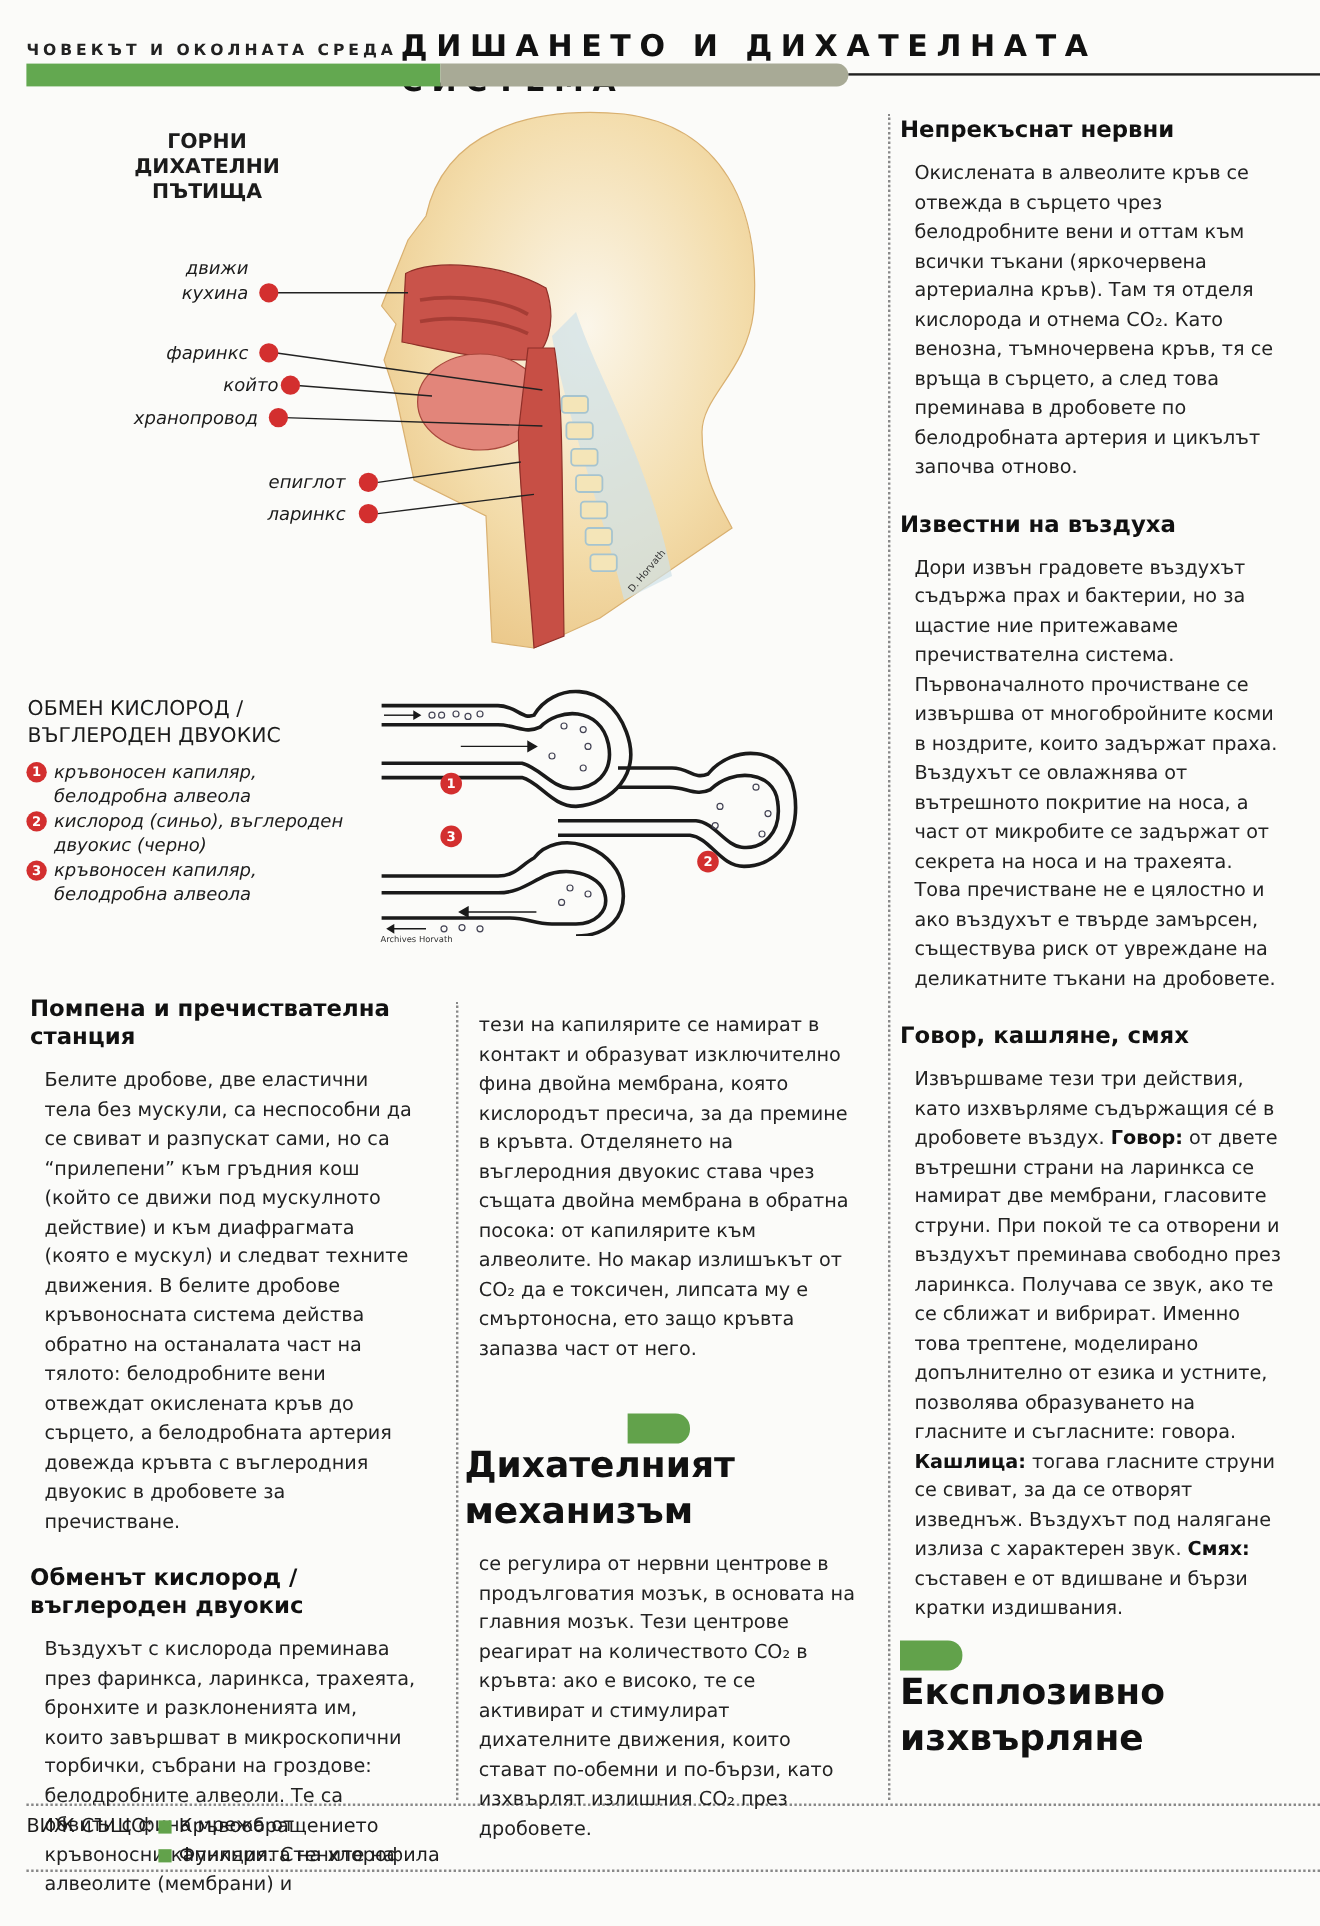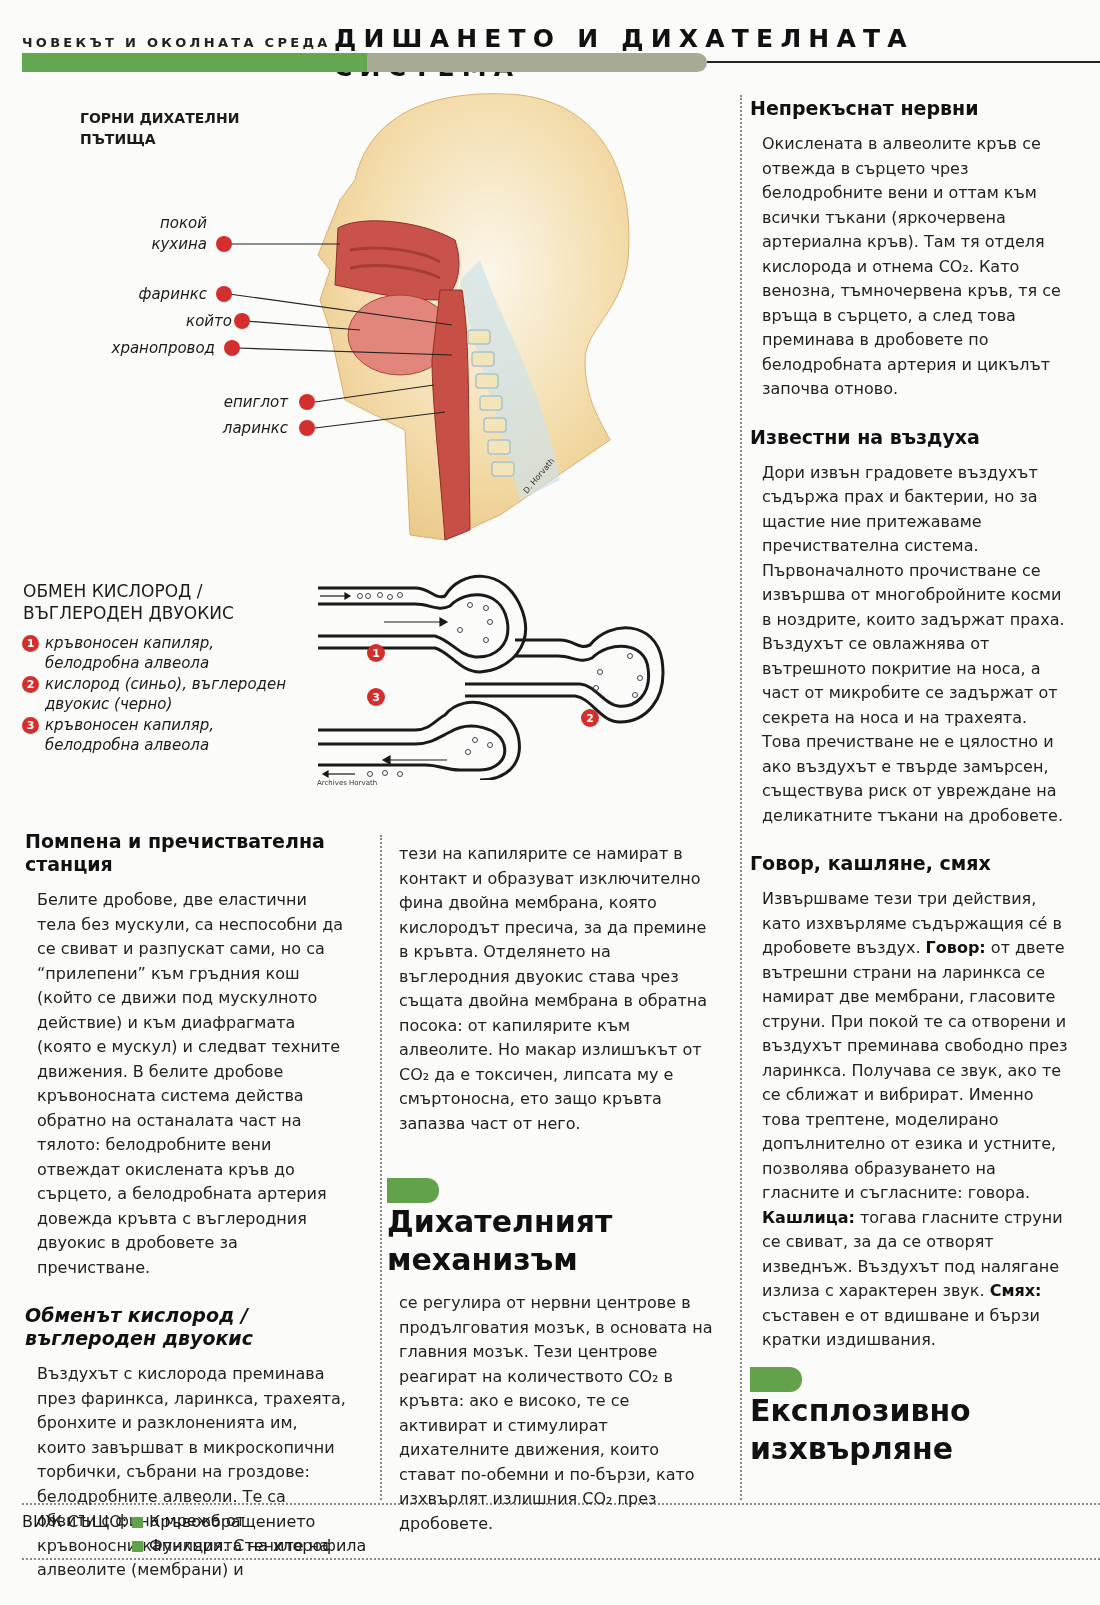--- a/index.html
+++ b/index.html
@@ -11,21 +11,21 @@
   }
   
   .header { position: absolute; left: 22px; top: 20px; width: 1078px; height: 52px; }
   .kicker { position: absolute; left: 0; top: 15px; font-size: 13px; font-weight: bold; letter-spacing: 3.3px; color: #222; }
   .title { position: absolute; left: 312px; top: 4px; font-size: 25px; font-weight: bold; letter-spacing: 7.2px; color: #111; }
   .bar-green { position: absolute; left: 0; top: 33px; width: 345px; height: 19px; background: #63a850; }
   .bar-gray { position: absolute; left: 345px; top: 33px; width: 340px; height: 19px; background: #a8aa96; border-radius: 0 10px 10px 0; }
   .bar-line { position: absolute; left: 685px; top: 41px; width: 393px; height: 2px; background: #222; }
 
   
-  .upper-title { position: absolute; left: 80px; top: 108px; width: 185px; text-align: left; font-weight: bold; font-size: 14px; line-height: 21px; }
+  .upper-title { position: absolute; left: 80px; top: 108px; width: 185px; text-align: center; font-weight: bold; font-size: 17px; line-height: 21px; }
   .head-svg { position: absolute; left: 0; top: 80px; }
   .lbl { position: absolute; font-style: italic; font-size: 15px; text-align: right; white-space: nowrap; }
   .ox-title { position: absolute; left: 23px; top: 580px; font-weight: normal; font-size: 17px; line-height: 22px; }
   .ox-list { position: absolute; left: 22px; top: 633px; width: 290px; }
   .ox-item { display: flex; align-items: flex-start; font-style: italic; font-size: 15px; line-height: 20px; margin-bottom: 1px; }
   .num { flex: none; width: 17px; height: 17px; border-radius: 50%; background: #d32f2f; color: #fff; font-size: 11px; font-weight: bold; font-style: normal; display: inline-flex; align-items: center; justify-content: center; margin: 2px 6px 0 0; }
   .alv-svg { position: absolute; left: 300px; top: 560px; }
   .credit { position: absolute; left: 317px; top: 779px; font-size: 7px; color: #333; }
 
   
@@ -98,21 +98,21 @@
   <g fill="#d32f2f">
     <circle cx="224" cy="244" r="8"></circle>
     <circle cx="224" cy="294" r="8"></circle>
     <circle cx="242" cy="321" r="8"></circle>
     <circle cx="232" cy="348" r="8"></circle>
     <circle cx="307" cy="402" r="8"></circle>
     <circle cx="307" cy="428" r="8"></circle>
   </g>
 </svg>
 
-<div class="lbl" style="right:893px; top:214px;">покой</div>
+<div class="lbl" style="right:893px; top:214px;">движи</div>
 <div class="lbl" style="right:893px; top:235px;">кухина</div>
 <div class="lbl" style="right:893px; top:285px;">фаринкс</div>
 <div class="lbl" style="right:868px; top:312px;">който</div>
 <div class="lbl" style="right:885px; top:339px;">хранопровод</div>
 <div class="lbl" style="right:812px; top:393px;">епиглот</div>
 <div class="lbl" style="right:812px; top:419px;">ларинкс</div>
 
 <div class="ox-title">
   <div>ОБМЕН КИСЛОРОД /</div>
   <div>ВЪГЛЕРОДЕН ДВУОКИС</div>
@@ -191,27 +191,27 @@
 <div class="credit">Archives Horvath</div>
 
 <div class="vsep" style="left:380px; top:835px; height:665px;"></div>
 <div class="vsep" style="left:740px; top:95px; height:1405px;"></div>
 <div class="hsep" style="left:22px; top:1503px; width:1078px;"></div>
 <div class="hsep" style="left:22px; top:1558px; width:1078px;"></div>
 
 <div class="col" style="left:25px; top:830px; width:335px;">
   <h3>Помпена и пречиствателна станция</h3>
   <p>Белите дробове, две еластични тела без мускули, са неспособни да се свиват и разпускат сами, но са “прилепени” към гръдния кош (който се движи под мускулното действие) и към диафрагмата (която е мускул) и следват техните движения. В белите дробове кръвоносната система действа обратно на останалата част на тялото: белодробните вени отвеждат окислената кръв до сърцето, а белодробната артерия довежда кръвта с въглеродния двуокис в дробовете за пречистване.</p>
-  <h3 style="margin-top:24px;font-style:italic;">Обменът кислород / въглероден двуокис</h3>
+  <h3 style="margin-top:24px;">Обменът кислород / въглероден двуокис</h3>
   <p>Въздухът с кислорода преминава през фаринкса, ларинкса, трахеята, бронхите и разклоненията им, които завършват в микроскопични торбички, събрани на гроздове: белодробните алвеоли. Те са обвити с фина мрежа от кръвоносни капиляри. Стените на алвеолите (мембрани) и</p>
 </div>
 
 <div class="col" style="left:387px; top:830px; width:340px;">
   <p>тези на капилярите се намират в контакт и образуват изключително фина двойна мембрана, която кислородът пресича, за да премине в кръвта. Отделянето на въглеродния двуокис става чрез същата двойна мембрана в обратна посока: от капилярите към алвеолите. Но макар излишъкът от CO₂ да е токсичен, липсата му е смъртоносна, ето защо кръвта запазва част от него.</p>
-  <div class="big" style="margin-top:42px;">
+  <div class="big" style="margin-top:42px;flex-direction:column;">
     <span class="pill"></span>
     <span>Дихателният механизъм</span>
   </div>
   <p>се регулира от нервни центрове в продълговатия мозък, в основата на главния мозък. Тези центрове реагират на количеството CO₂ в кръвта: ако е високо, те се активират и стимулират дихателните движения, които стават по-обемни и по-бързи, като изхвърлят излишния CO₂ през дробовете.</p>
 </div>
 
 <div class="col" style="left:750px; top:97px; width:330px;">
   <h3>Непрекъснат нервни</h3>
   <p>Окислената в алвеолите кръв се отвежда в сърцето чрез белодробните вени и оттам към всички тъкани (яркочервена артериална кръв). Там тя отделя кислорода и отнема CO₂. Като венозна, тъмночервена кръв, тя се връща в сърцето, а след това преминава в дробовете по белодробната артерия и цикълът започва отново.</p>
   <h3 style="margin-top:24px;">Известни на въздуха</h3>

